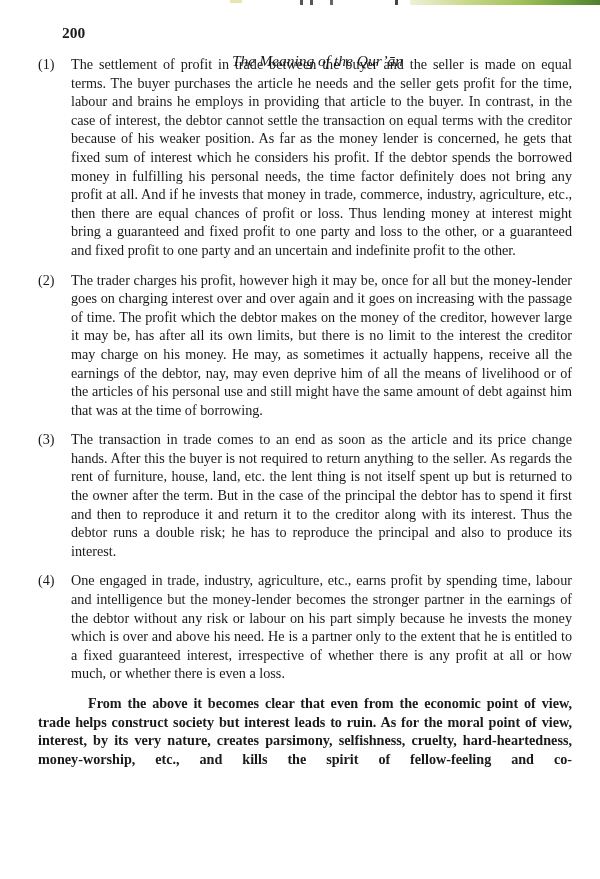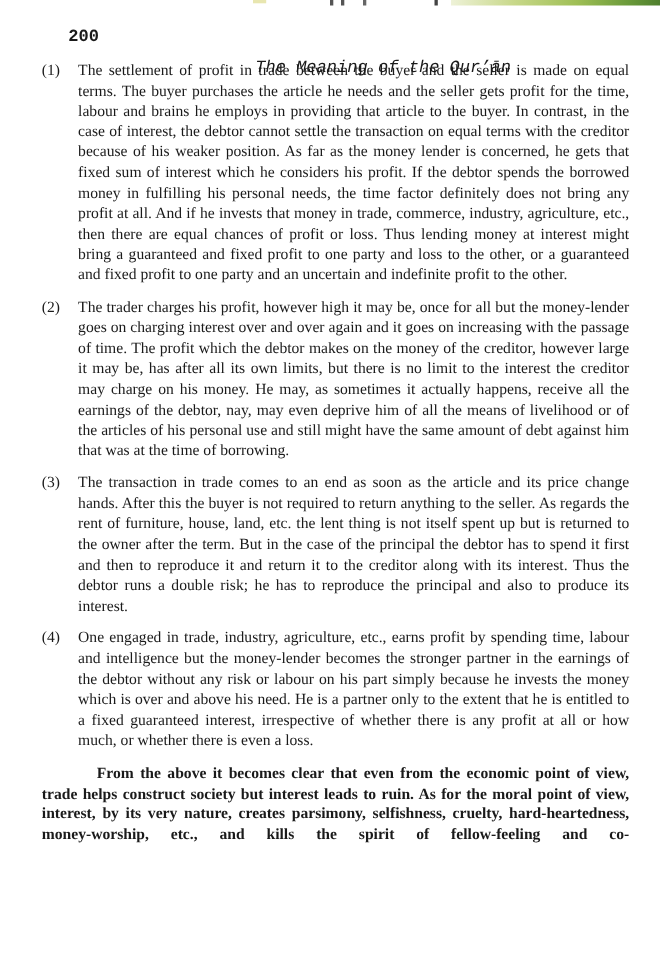--- a/index.html
+++ b/index.html
@@ -35,21 +35,20 @@
     .top-edge .s6 { left: 410px; width: 190px; height: 5px;
       background: linear-gradient(to right, #eef2d8 0%, #c8d88a 30%, #9fbf55 60%, #6a9a3a 85%, #4f7f2e 100%); }
 
     .running-head {
       position: absolute;
       top: 24px;
       left: 62px;
       width: 480px;
       height: 20px;
       font-size: 15.5px;
-      font-family: Liberation Mono, monospace;
     }
     .page-number {
       position: absolute;
       left: 0;
       top: 0;
       font-weight: bold;
     }
     .book-title {
       position: absolute;
       left: 170px;

